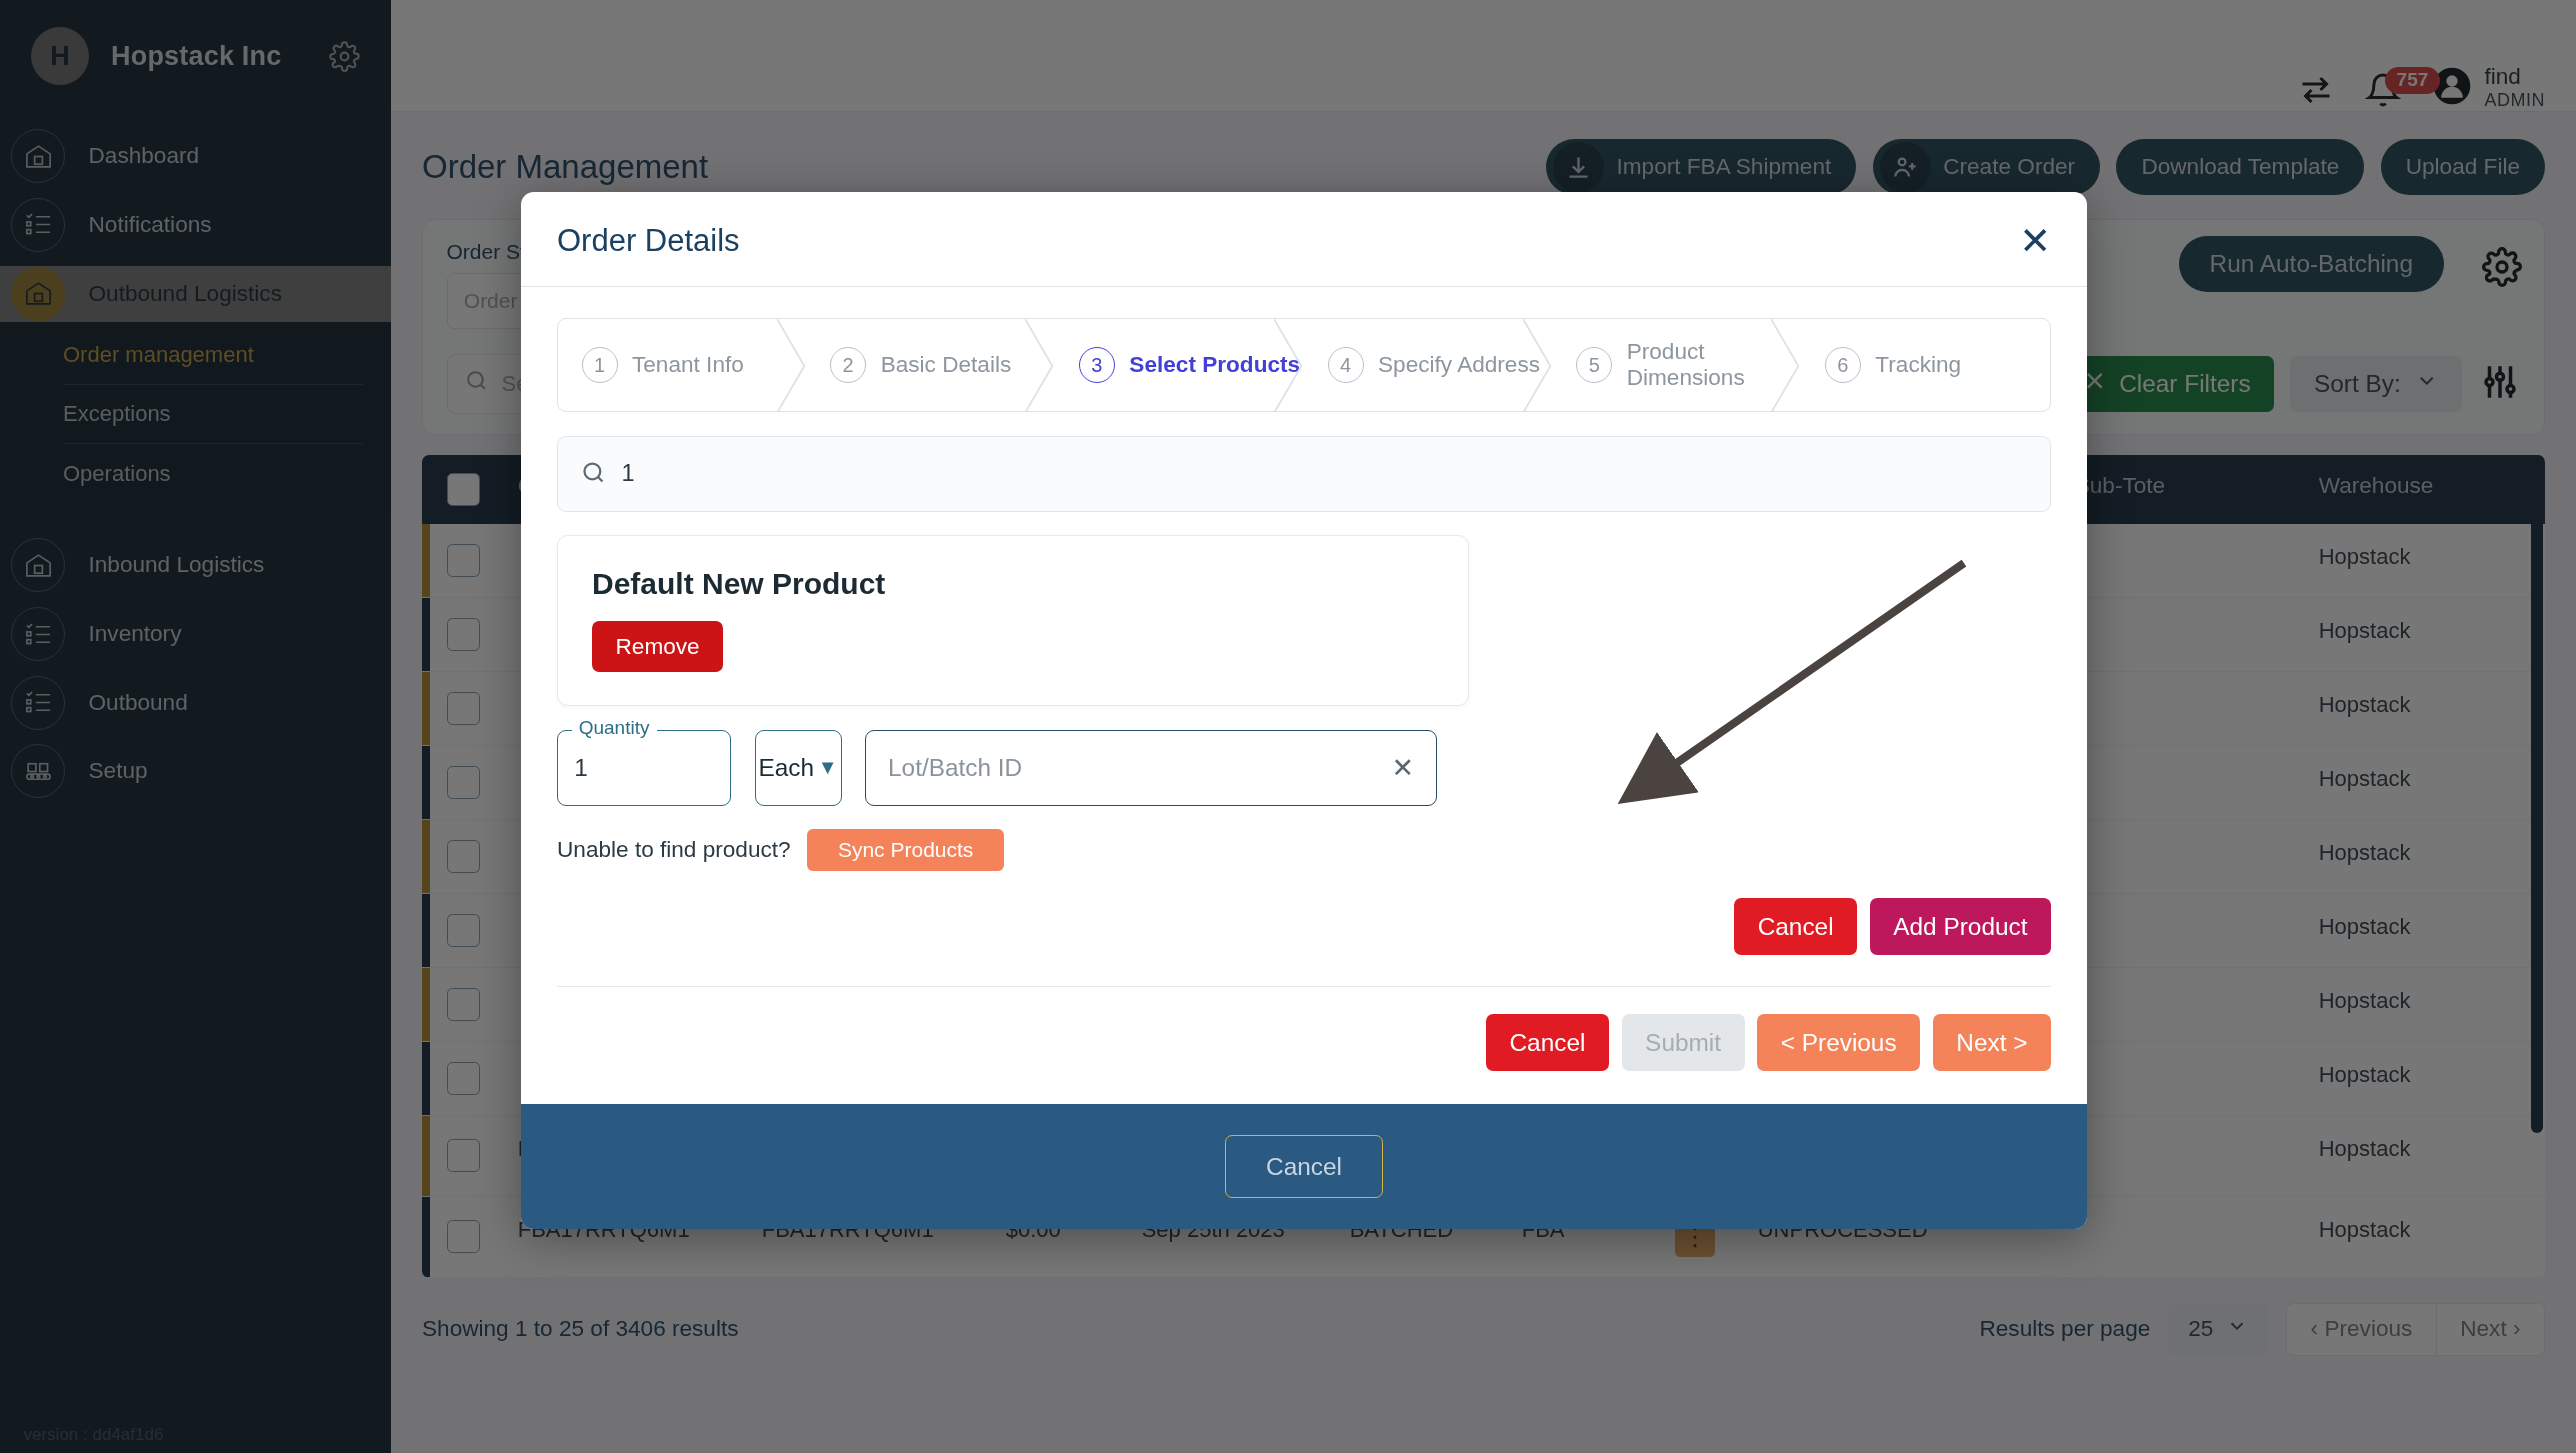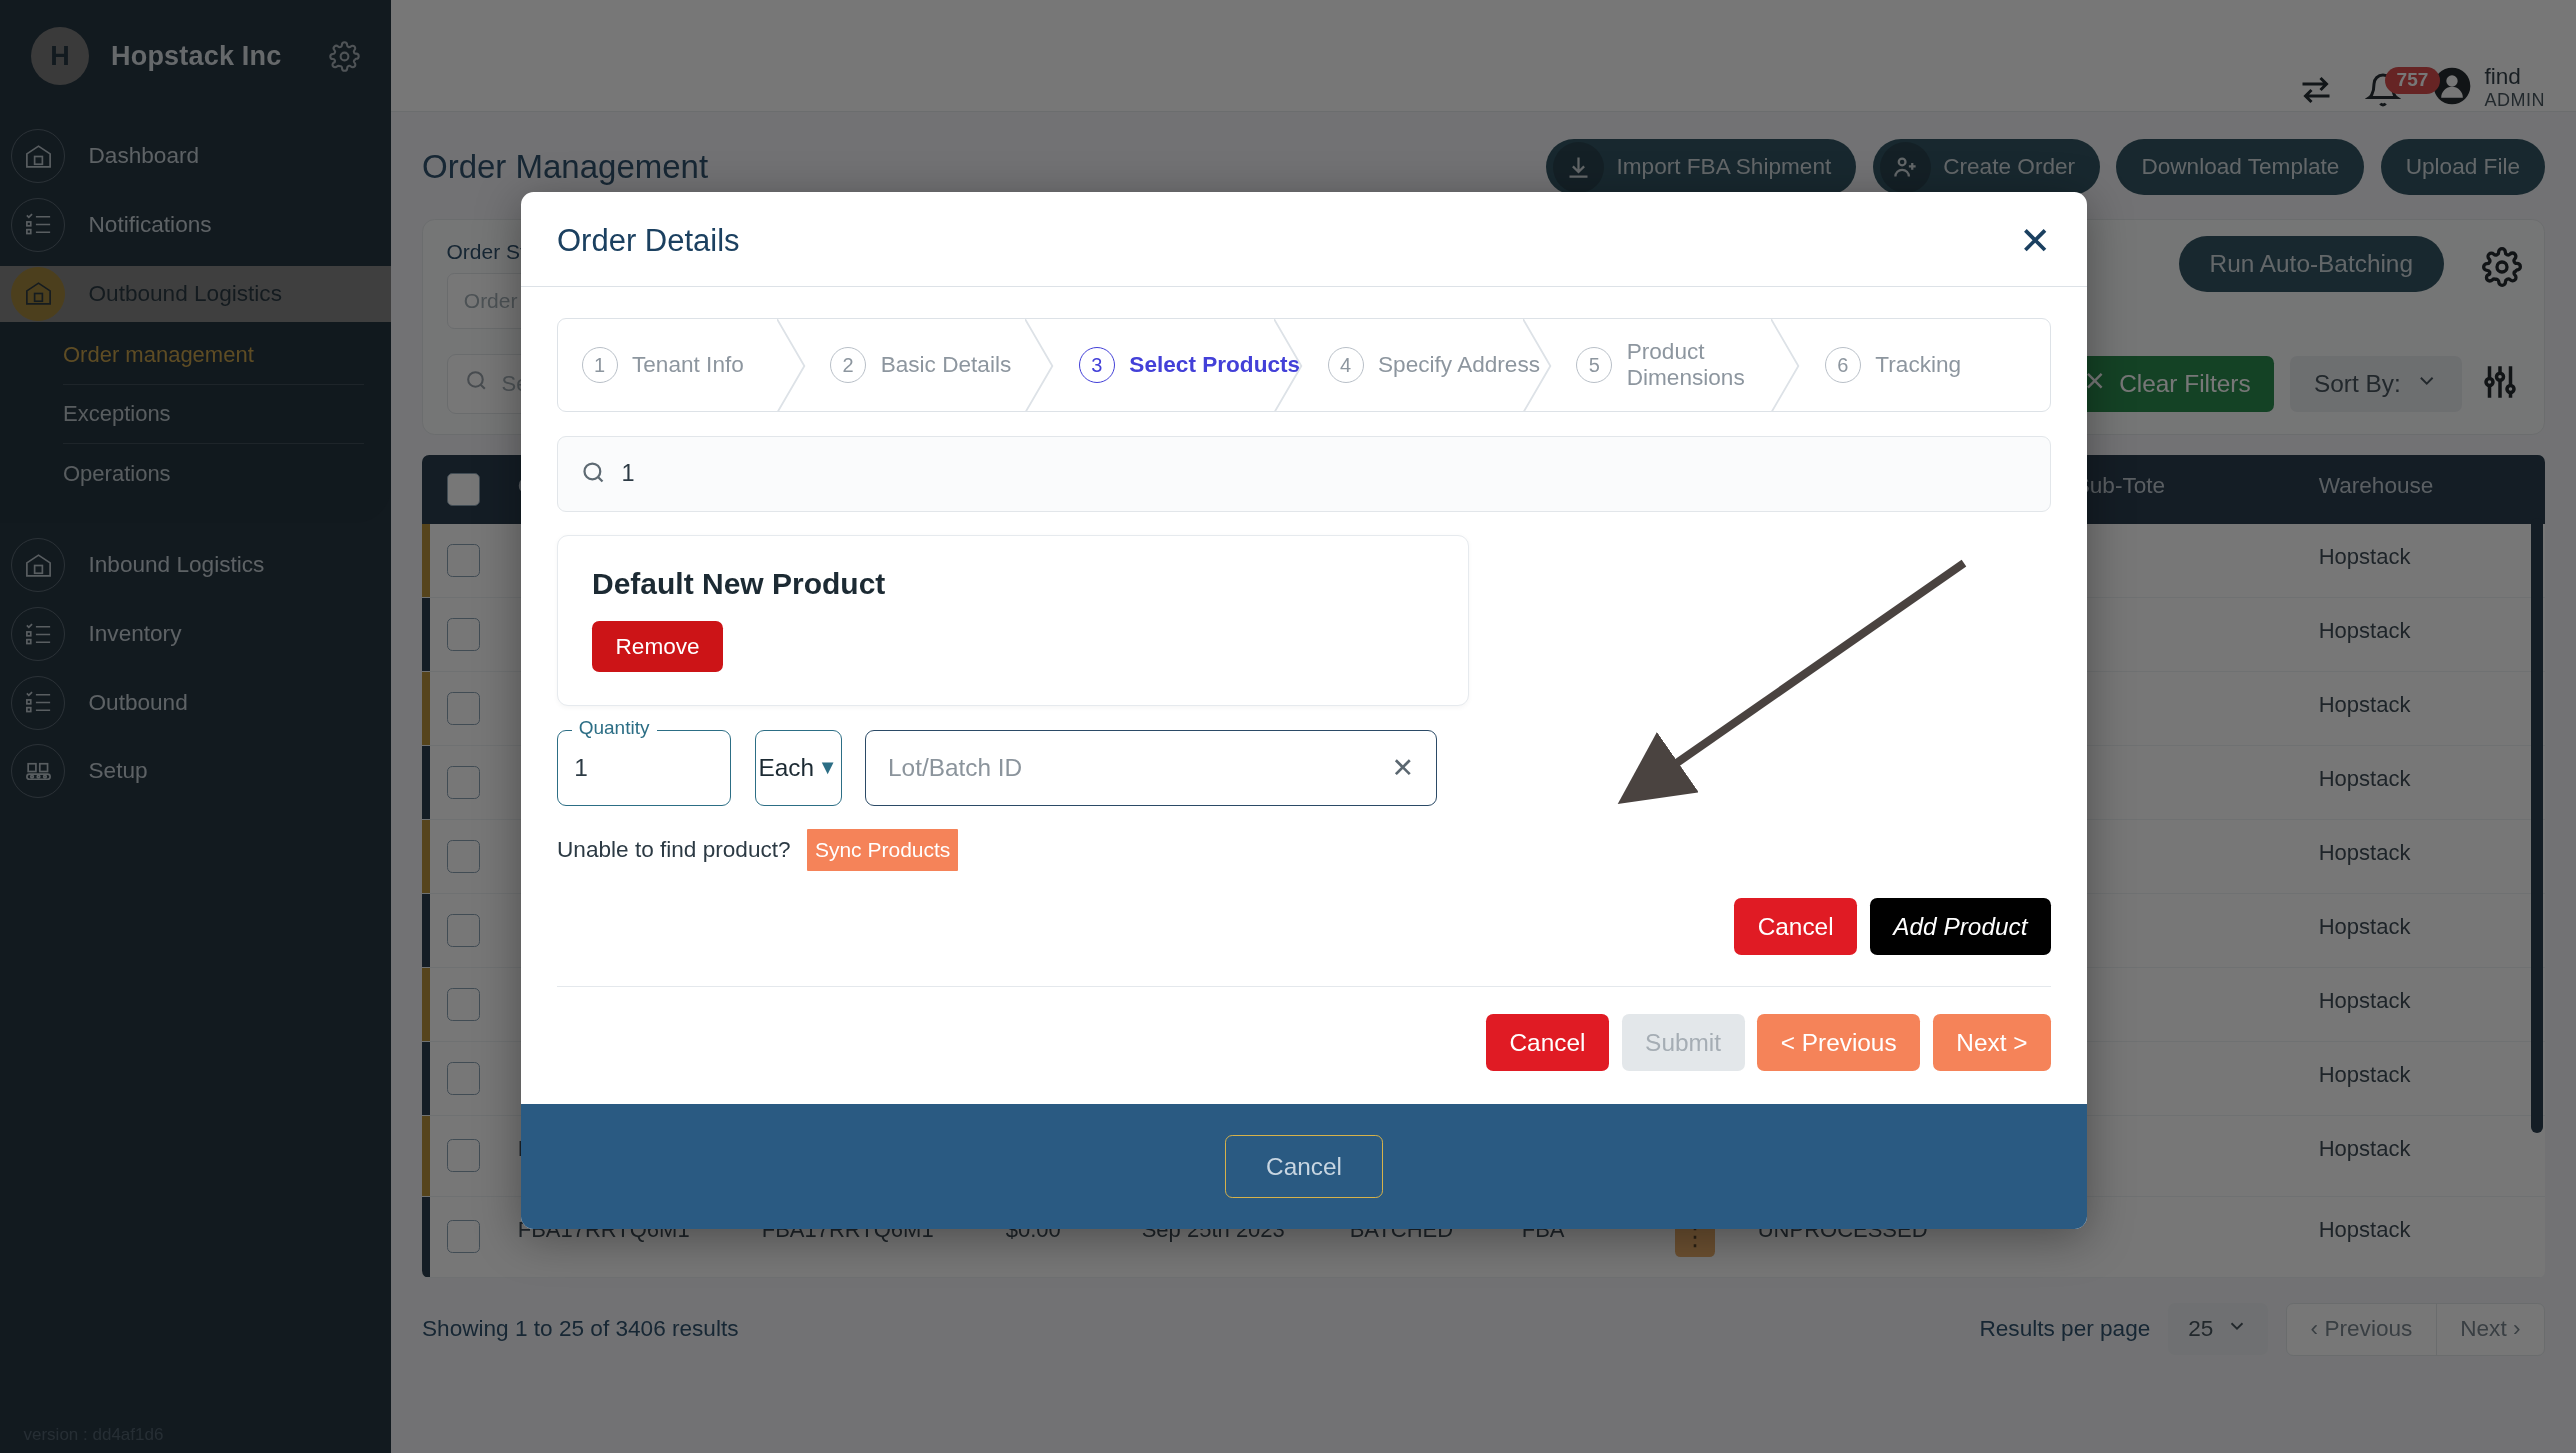--- a/index.html
+++ b/index.html
@@ -181,29 +181,29 @@
               display: flex; align-items: center; justify-content: center; gap: 3.6px;
               font-size: 24.4px; color: #1c2a33; background:#fff;}
   .unit-box .cd { font-size: 20px; color: #2c6e85; }
   .lot-box { width: 572px; height: 76px; border: 1.8px solid #2b4a66; border-radius: 9px;
              display: flex; align-items: center; padding: 0 22px; background:#fff;}
   .lot-ph { font-size: 24.4px; color: #8b949c; }
   .lot-x { margin-left: auto; font-size: 27px; color: #5b6770; background:none; border:none;}
 
   .syncrow { display: flex; align-items: center; gap: 16.3px; margin-top: 23.5px; }
   .sync-q { font-size: 22.6px; color: #2c3a44; }
-  .btn-sync { background: #f58359; color: #fff; border: none; border-radius: 1px;
-              padding: 9px 8px; font-size: 21px; text-align: center; }
+  .btn-sync { background: #f58359; color: #fff; border: none; border-radius: 6px;
+              padding: 9px 31px; font-size: 21px; text-align: center; }
 
   .actions1 { display: flex; justify-content: flex-end; gap: 12.7px; padding: 27px 0 31px 0;
               border-bottom: 0.9px solid #e4e8ec; }
   .actions2 { display: flex; justify-content: flex-end; gap: 12.7px; padding: 27px 0 33px 0; }
   .btn { border: none; border-radius: 7.2px; font-size: 24.4px; padding: 14.5px 23.5px; color: #fff; }
   .btn-red { background: #e01b24; }
-  .btn-navy { background: #000000; font-style: italic; }
+  .btn-navy { background: #be185d; }
   .btn-grey { background: #e3e7ea; color: #a5adb4; }
   .btn-orange { background: #f58359; }
 
   .modal-foot { background: #2a5a82; border-radius: 0 0 12.7px 12.7px; padding: 31px 0;
                 display: flex; justify-content: center; }
   .btn-foot-cancel { background: transparent; color: #c8d6e2; border: 0.9px solid #d6b24a;
                      border-radius: 7.2px; padding: 16.3px 40px; font-size: 24.4px; }
 
   .annot { position: absolute; z-index: 40; pointer-events: none; }
 </style>

